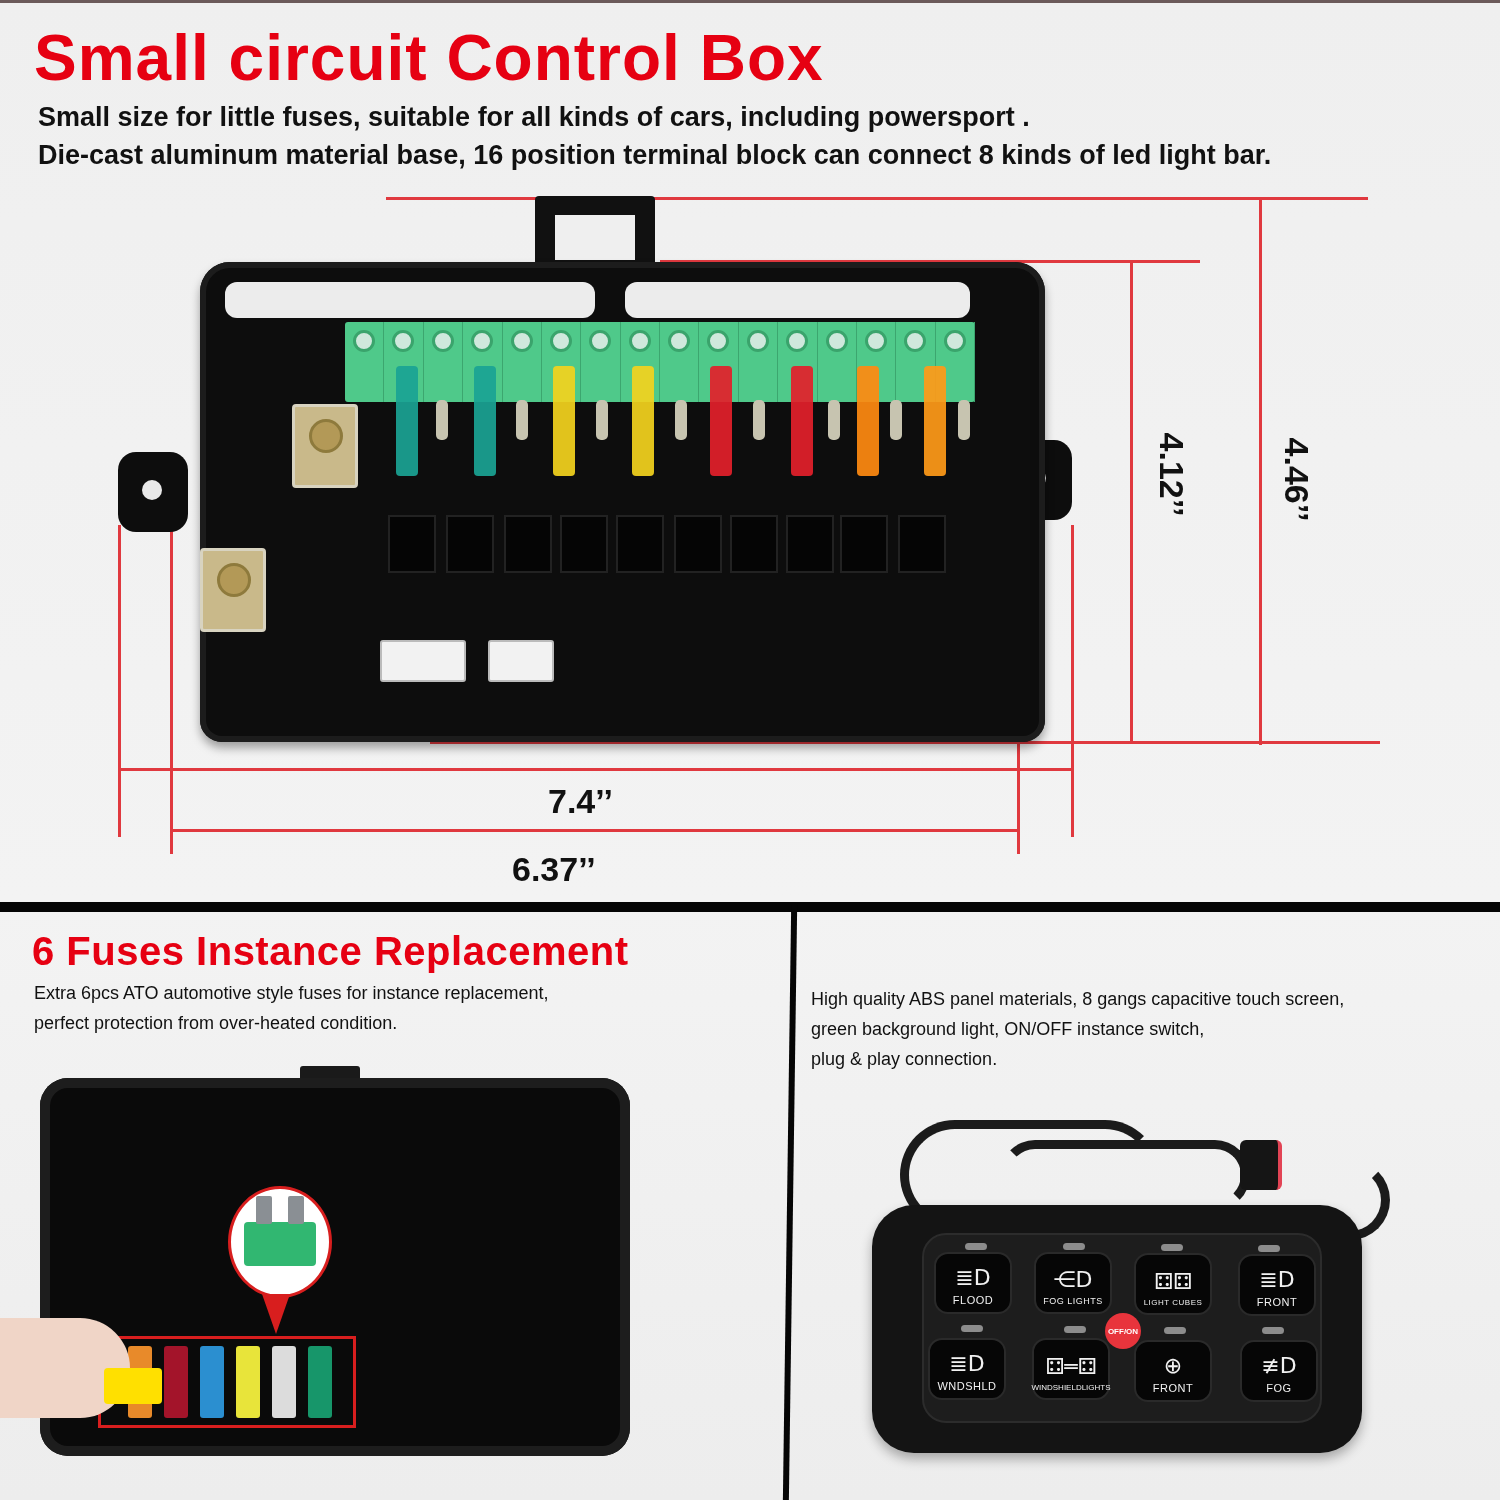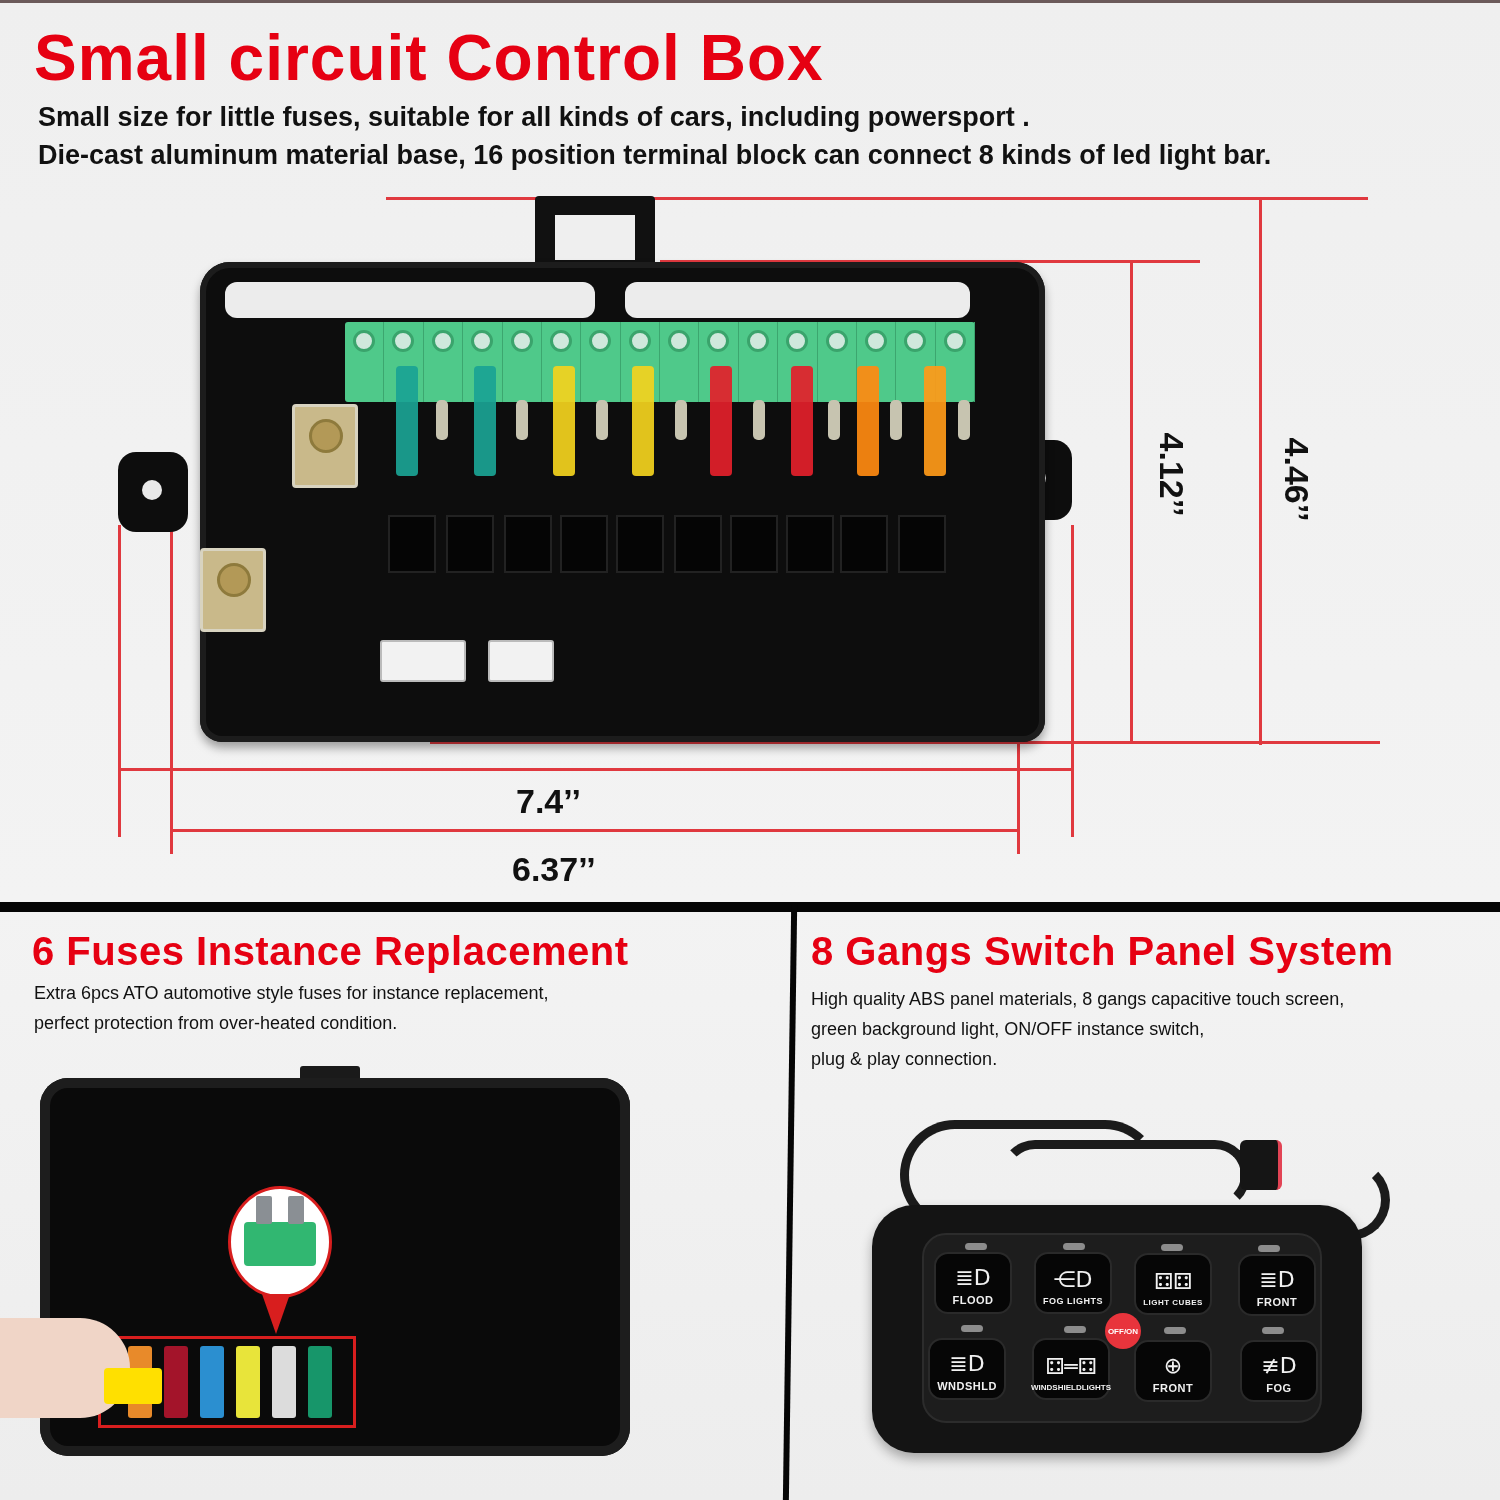--- a/index.html
+++ b/index.html
@@ -46,21 +46,21 @@
   .big-fuse .pin{position:absolute;top:-26px;width:16px;height:28px;background:#8a8f94;border-radius:2px}
   .finger{position:absolute;left:0;top:1318px;width:130px;height:100px;background:#f0d5c7;border-radius:0 50px 50px 0}
   .tweezer{position:absolute;left:104px;top:1368px;width:58px;height:36px;background:#ffe000;border-radius:4px}
   
   .cable{position:absolute;border:9px solid #1b1b1b;border-radius:60px}
   .plug{position:absolute;left:1240px;top:1140px;width:42px;height:50px;background:#151515;border-radius:6px;border-right:4px solid #e24455}
   .panel{position:absolute;left:872px;top:1205px;width:490px;height:248px;background:#141414;border-radius:42px;box-shadow:0 6px 12px rgba(0,0,0,.3)}
   .panel-inner{position:absolute;left:922px;top:1233px;width:400px;height:190px;background:#1d1d1d;border-radius:24px;border:2px solid #2c2c2c}
   .btn{position:absolute;width:78px;height:62px;background:#060606;border-radius:14px;border:2px solid #2a2a2a;display:flex;flex-direction:column;align-items:center;justify-content:flex-end;padding-bottom:6px;cursor:pointer}
   .btn .ico{color:#f1f1f1;font-size:22px;line-height:24px;margin-bottom:4px;font-family:"DejaVu Sans",sans-serif}
-  .btn .lbl{color:#f1f1f1;font-weight:bold;font-size:11px;letter-spacing:.5px;white-space:nowrap}
+  .btn .lbl{color:#f1f1f1;font-weight:normal;font-size:11px;letter-spacing:.5px;white-space:nowrap}
   .btn .lbl.sm{font-size:8px;letter-spacing:0}
   .led{position:absolute;width:22px;height:7px;border-radius:4px;background:#8c8c8c}
   .power{position:absolute;left:1105px;top:1313px;width:36px;height:36px;border-radius:50%;background:#e8343c;color:#fff;font-size:8px;font-weight:bold;display:flex;align-items:center;justify-content:center;cursor:pointer}
 </style>
 </head>
 <body>
 
 <div class="page">
   <div class="topbar"></div>
 
@@ -75,21 +75,21 @@
   <div class="rl" style="left:1259px;top:200px;width:3px;height:545px"></div>
   <div class="rl" style="left:118px;top:768px;width:955px;height:3px"></div>
   <div class="rl" style="left:170px;top:829px;width:850px;height:3px"></div>
   <div class="rl" style="left:118px;top:525px;width:3px;height:312px"></div>
   <div class="rl" style="left:170px;top:492px;width:3px;height:362px"></div>
   <div class="rl" style="left:1017px;top:490px;width:3px;height:364px"></div>
   <div class="rl" style="left:1071px;top:525px;width:3px;height:312px"></div>
 
   <div class="dim v" style="left:1130px;top:455px">4.12’’</div>
   <div class="dim v" style="left:1255px;top:460px">4.46’’</div>
-  <div class="dim" style="left:516px;top:782px">7.4’’</div>
+  <div class="dim" style="left:548px;top:782px">7.4’’</div>
   <div class="dim" style="left:512px;top:850px">6.37’’</div>
 
   <div class="cbox-tab"></div>
   <div class="cbox-tab-in"></div>
   <div class="ear" style="left:118px;top:452px">
       <div class="hole"></div>
     </div>
   <div class="ear" style="left:1002px;top:440px">
       <div class="hole"></div>
     </div>
@@ -205,21 +205,20 @@
   <div class="spare-box"></div>
   <div class="spare" style="left:128px;background:#e88a2a"></div>
   <div class="spare" style="left:164px;background:#a3142a"></div>
   <div class="spare" style="left:200px;background:#2b8fd0"></div>
   <div class="spare" style="left:236px;background:#e8e43a"></div>
   <div class="spare" style="left:272px;background:#dcdcdc"></div>
   <div class="spare" style="left:308px;background:#17966a"></div>
   <div class="finger"></div>
   <div class="tweezer"></div>
 
-  <div class="h-red sec-title" style="left:811px;top:928px">8 Gangs Switch Panel System</div>
   <div class="sec-text" style="left:811px;top:984px">High quality ABS panel materials, 8 gangs capacitive touch screen,</div>
   <div class="sec-text" style="left:811px;top:1014px">green background light, ON/OFF instance switch,</div>
   <div class="sec-text" style="left:811px;top:1044px">plug &amp; play connection.</div>
 
   <div class="cable" style="left:900px;top:1120px;width:260px;height:110px;border-bottom-color:transparent;border-right-color:transparent"></div>
   <div class="cable" style="left:1000px;top:1140px;width:250px;height:70px;border-left-color:transparent;border-bottom-color:transparent;border-radius:40px"></div>
   <div class="plug"></div>
   <div class="cable" style="left:1270px;top:1160px;width:120px;height:80px;border-left-color:transparent;border-top-color:transparent"></div>
 
   <div class="panel"></div>

